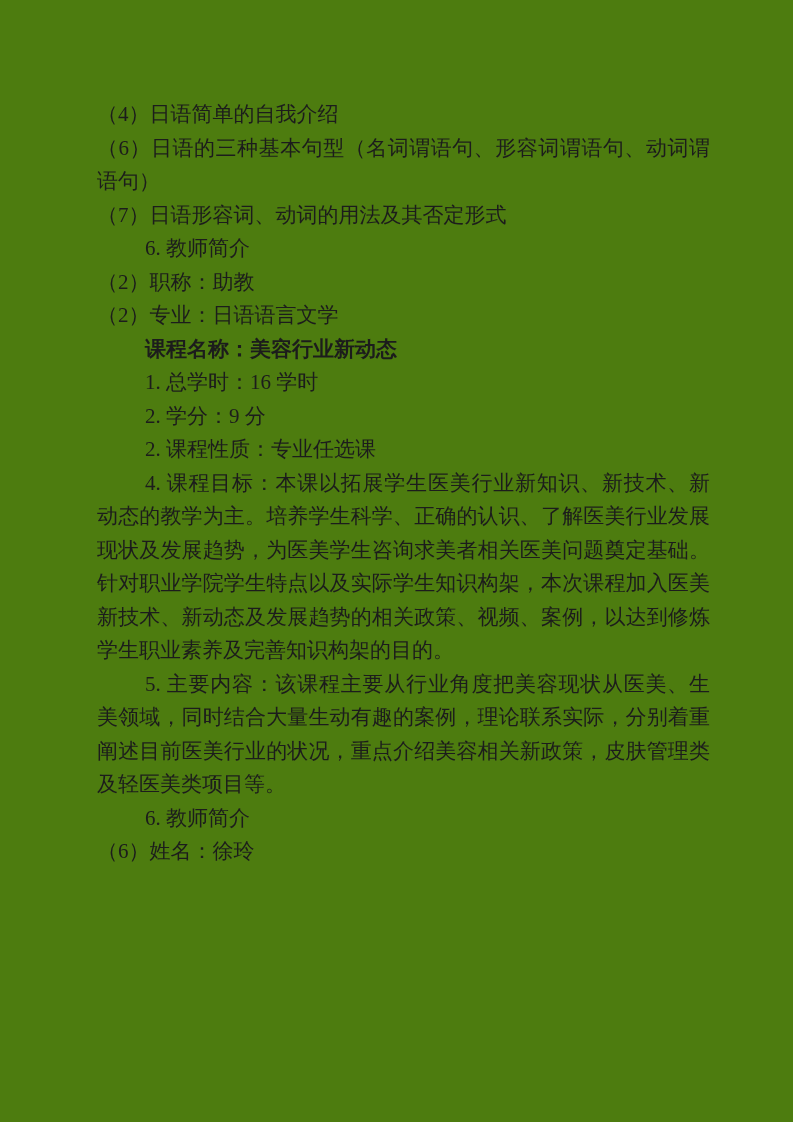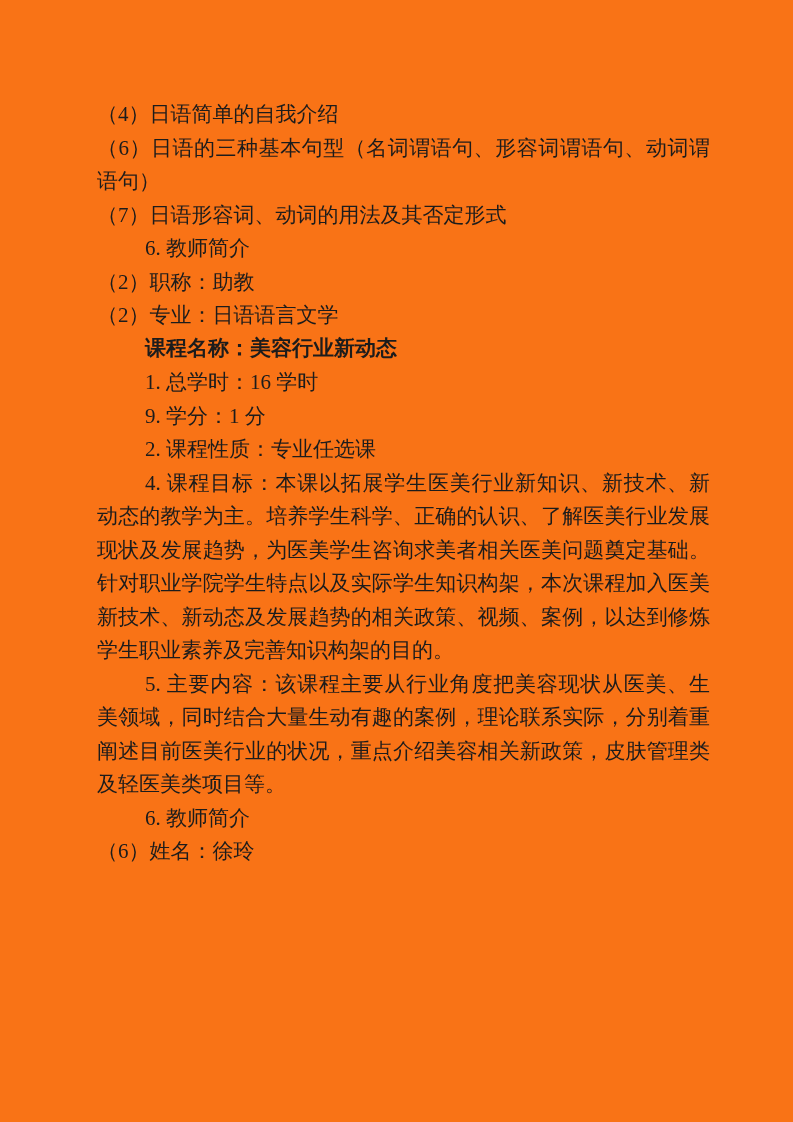--- a/index.html
+++ b/index.html
@@ -5,21 +5,21 @@
   html, body {
     margin: 0;
     padding: 0;
     background: #ffffff;
   }
   .page {
     position: relative;
     width: 793px;
     height: 1122px;
     box-sizing: border-box;
-    background: #f97316;
+    background: #4d7c0f;
     padding: 98px 83px 0 97px;
     overflow: hidden;
     font-family: "Liberation Serif", "DejaVu Serif", serif;
     font-size: 21px;
     line-height: 33.5px;
     color: #1c1c1c;
     text-align: justify;
     text-justify: inter-character;
   }
   .page p {
@@ -35,35 +35,35 @@
     text-indent: 48px;
   }
   
   .p-body {
     text-indent: 48px;
   }
   
   .p-heading {
     text-indent: 48px;
     font-weight: 700;
-    font-family: Liberation Mono, monospace;
+    font-family: Liberation Serif, serif;
     margin: 28px 0 13px 0;
   }
 </style>
 </head>
 <body>
 
 <div class="page">
   <p class="p-list">（4）日语简单的自我介绍</p>
   <p class="p-list">（6）日语的三种基本句型（名词谓语句、形容词谓语句、动词谓语句）</p>
   <p class="p-list">（7）日语形容词、动词的用法及其否定形式</p>
   <p class="p-num">6. 教师简介</p>
   <p class="p-list">（2）职称：助教</p>
   <p class="p-list">（2）专业：日语语言文学</p>
   <p class="p-heading">课程名称：美容行业新动态</p>
   <p class="p-num">1. 总学时：16 学时</p>
-  <p class="p-num">9. 学分：1 分</p>
+  <p class="p-num">2. 学分：9 分</p>
   <p class="p-num">2. 课程性质：专业任选课</p>
   <p class="p-body">4. 课程目标：本课以拓展学生医美行业新知识、新技术、新动态的教学为主。培养学生科学、正确的认识、了解医美行业发展现状及发展趋势，为医美学生咨询求美者相关医美问题奠定基础。针对职业学院学生特点以及实际学生知识构架，本次课程加入医美新技术、新动态及发展趋势的相关政策、视频、案例，以达到修炼学生职业素养及完善知识构架的目的。</p>
   <p class="p-body">5. 主要内容：该课程主要从行业角度把美容现状从医美、生美领域，同时结合大量生动有趣的案例，理论联系实际，分别着重阐述目前医美行业的状况，重点介绍美容相关新政策，皮肤管理类及轻医美类项目等。</p>
   <p class="p-num">6. 教师简介</p>
   <p class="p-list">（6）姓名：徐玲</p>
 </div>
 
 </body></html>

